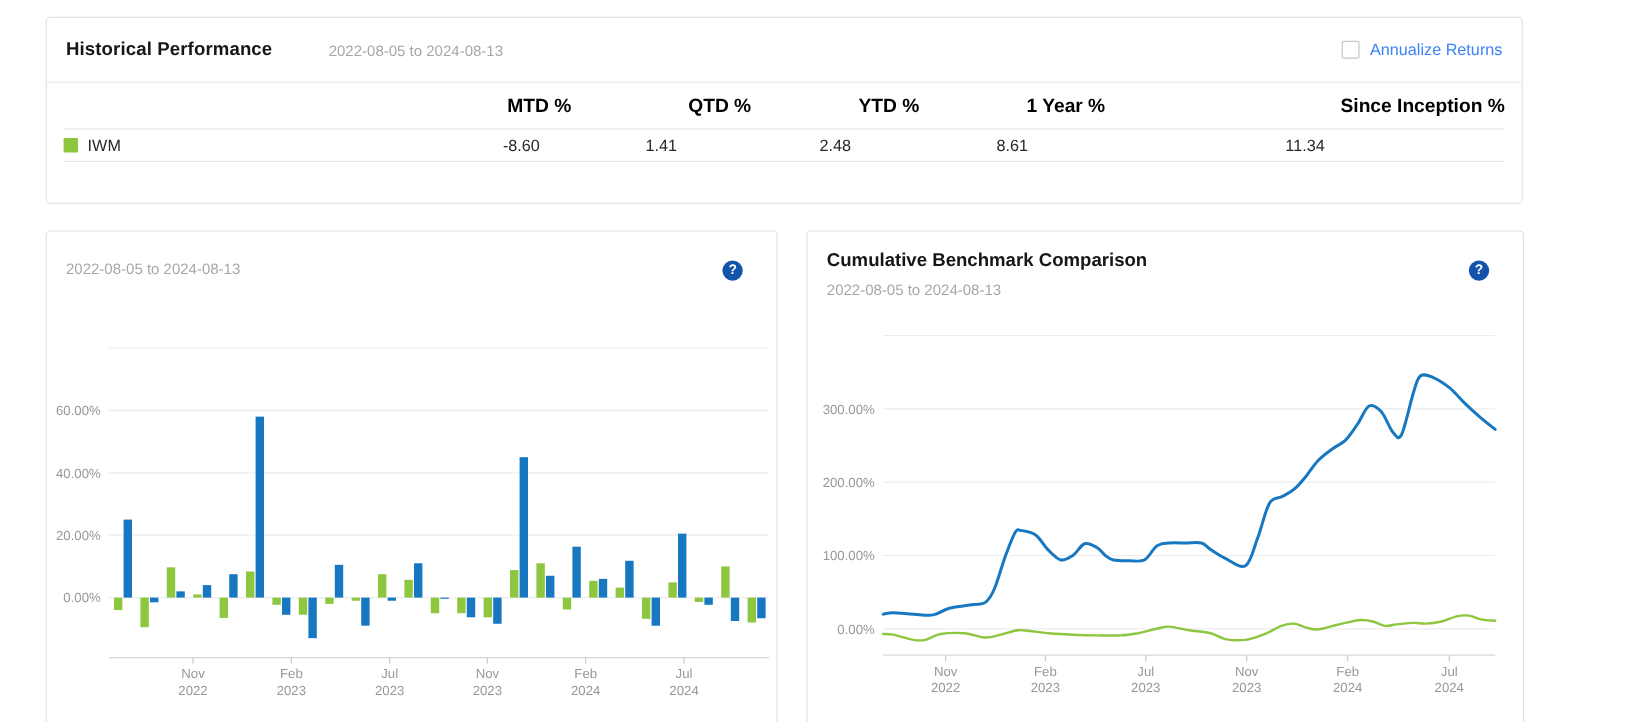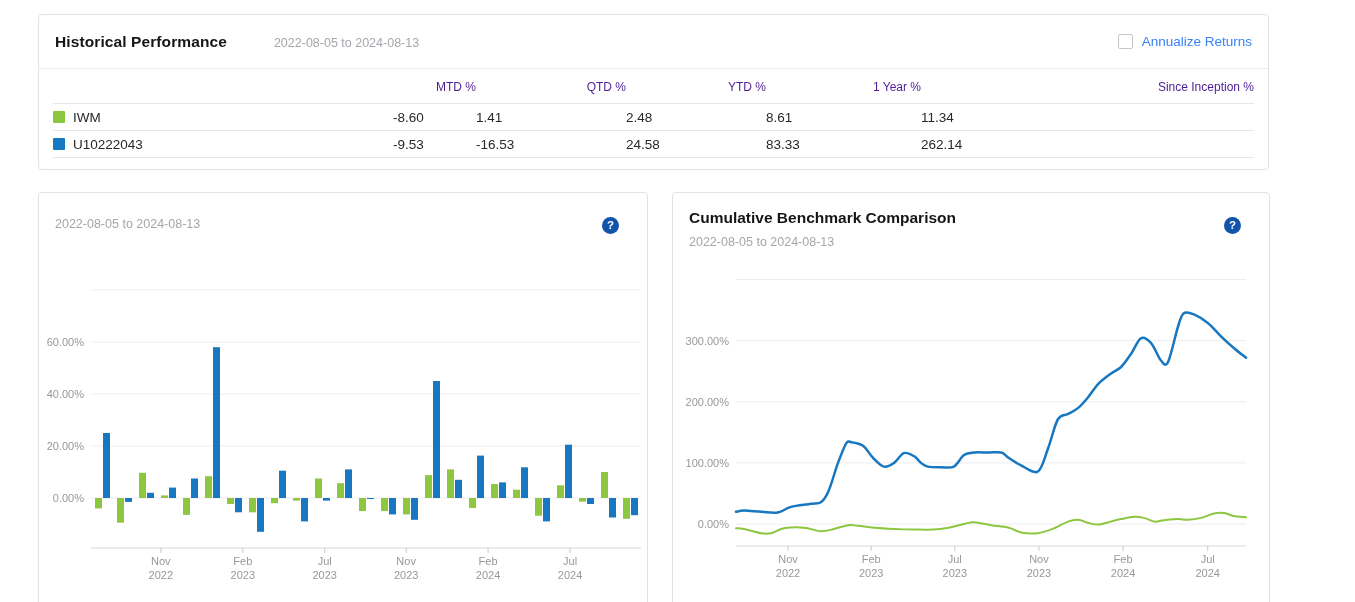--- a/index.html
+++ b/index.html
@@ -12,23 +12,23 @@
   .card-right { left:672px; top:192px; width:598px; height:430px; }
 
   .card-head { display:flex; align-items:center; padding:0 16px; height:54px; border-bottom:1px solid #ececee;gap:37px; }
   .panel-title { font-size:15.5px; font-weight:bold; color:#161616; letter-spacing:.1px; }
   .daterange { font-size:12.5px; color:#a3a7ab; margin-left:10px; margin-top:2px; }
   .annualize { margin-left:auto; display:flex; align-items:center; cursor:pointer; }
   .cb { width:15px; height:15px; border:1px solid #c6c6c6; border-radius:2px; background:#fff; display:inline-block; }
   .annualize .lbl { font-size:13.5px; color:#3b82f6; margin-left:9px; }
 
   table.perf { border-collapse:collapse; table-layout:fixed; width:1201px; margin:0 16px 0 14px; }
-  table.perf th { font-size:12px; font-weight:normal; color:#4c1d95; text-align:right; padding:11px 0 9px 0; }
+  table.perf th { font-size:16px; font-weight:bold; color:#000000; text-align:right; padding:11px 0 9px 0; }
   table.perf th:first-child { text-align:left; }
-  table.perf td { font-size:13.5px; color:#26282a; text-align:left; height:27px; border-top:1px solid #e7e7e9; }
+  table.perf td { font-size:13.5px; color:#26282a; text-align:center; height:27px; border-top:1px solid #e7e7e9; }
   table.perf td:first-child { text-align:left; }
   table.perf tbody tr:last-child td { border-bottom:1px solid #e7e7e9; }
   .swatch { display:inline-block; width:12px; height:12px; border-radius:1px; margin-right:8px; vertical-align:-1px; }
 
   .chart-head { position:relative; padding:16px 16px 0 16px; }
   .chart-title { font-size:15.5px; font-weight:bold; color:#161616; }
   .chart-sub { font-size:12.5px; color:#a3a7ab; margin-top:8px; }
   .help { position:absolute; right:28px; top:24px; width:17px; height:17px; border-radius:50%;
           color:#fff; font-size:11.5px; font-weight:bold; text-align:center; line-height:17px; cursor:pointer; }
   .chart { position:absolute; left:0; top:0; width:100%; height:100%; }
@@ -69,28 +69,20 @@
           </tr>
         </thead>
       <tbody id="perf-body">
           <tr>
             <td><span class="swatch" style="background: rgb(141, 198, 63);"></span><span>IWM</span></td>
             <td>-8.60</td>
             <td>1.41</td>
             <td>2.48</td>
             <td>8.61</td>
             <td>11.34</td>
-          </tr>
-          <tr>
-            <td><span class="swatch" style="background: rgb(23, 119, 192);"></span><span>U10222043</span></td>
-            <td>-9.53</td>
-            <td>-16.53</td>
-            <td>24.58</td>
-            <td>83.33</td>
-            <td>262.14</td>
           </tr>
         </tbody>
     </table>
   </section>
 
   <section class="card card-left">
     <div class="chart">
         <svg width="608" height="428" viewBox="0 0 608 428">
           <line x1="52" x2="602" y1="305" y2="305" stroke="#ededf1" stroke-width="1"></line>
           <line x1="52" x2="602" y1="253" y2="253" stroke="#ededf1" stroke-width="1"></line>

